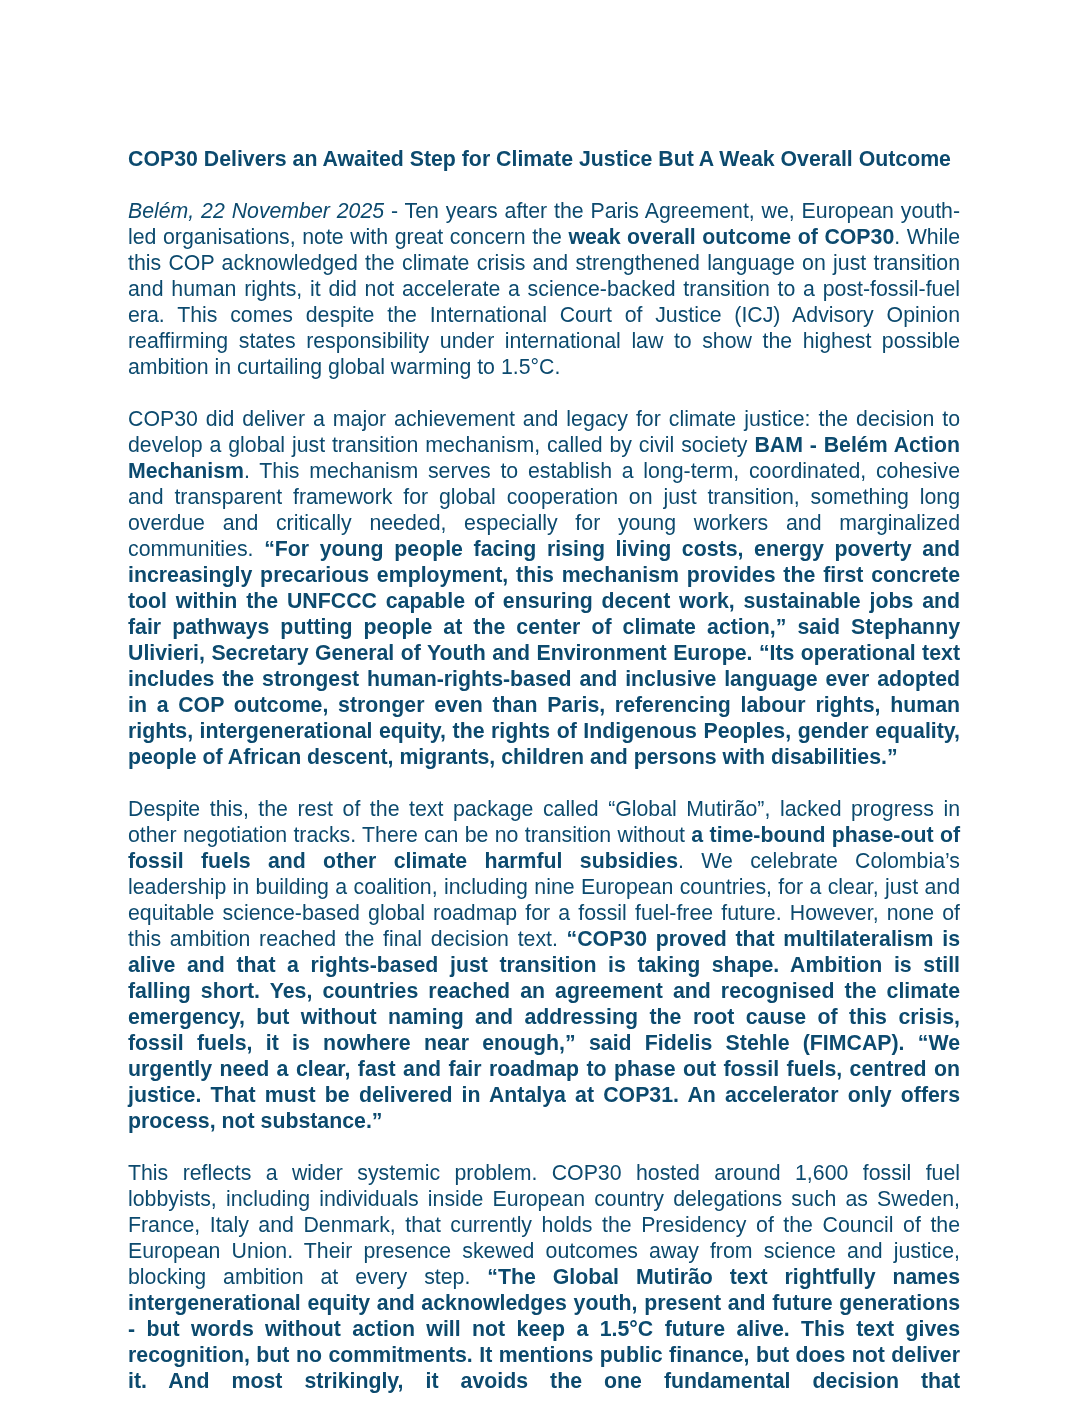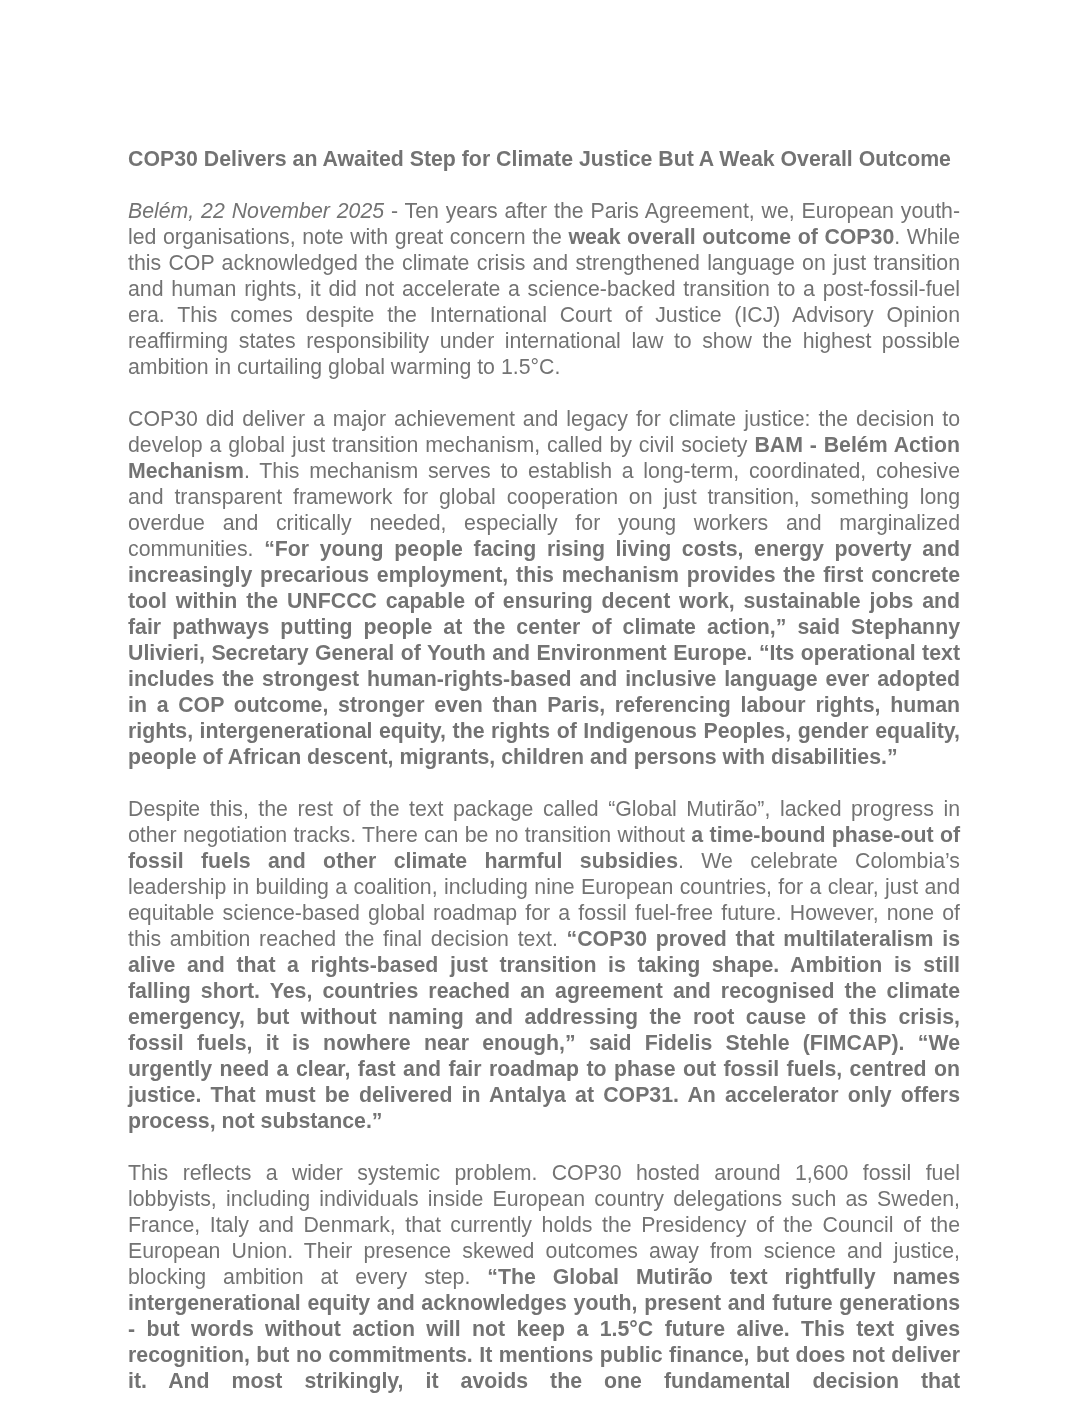--- a/index.html
+++ b/index.html
@@ -4,21 +4,21 @@
 <style>
   html, body {
     margin: 0;
     padding: 0;
     background: #ffffff;
   }
   .doc-page {
     width: 1088px;
     height: 1408px;
     background: #ffffff;
-    color: #737373;
+    color: #0c4a6e;
     box-sizing: border-box;
     padding: 146px 128px 0 128px;
     font-family: "Liberation Sans", sans-serif;
     overflow: hidden;
   }
   .doc-title {
     font-size: 21.3px;
     line-height: 26px;
     font-weight: 700;
     margin: 0 0 26px 0;

